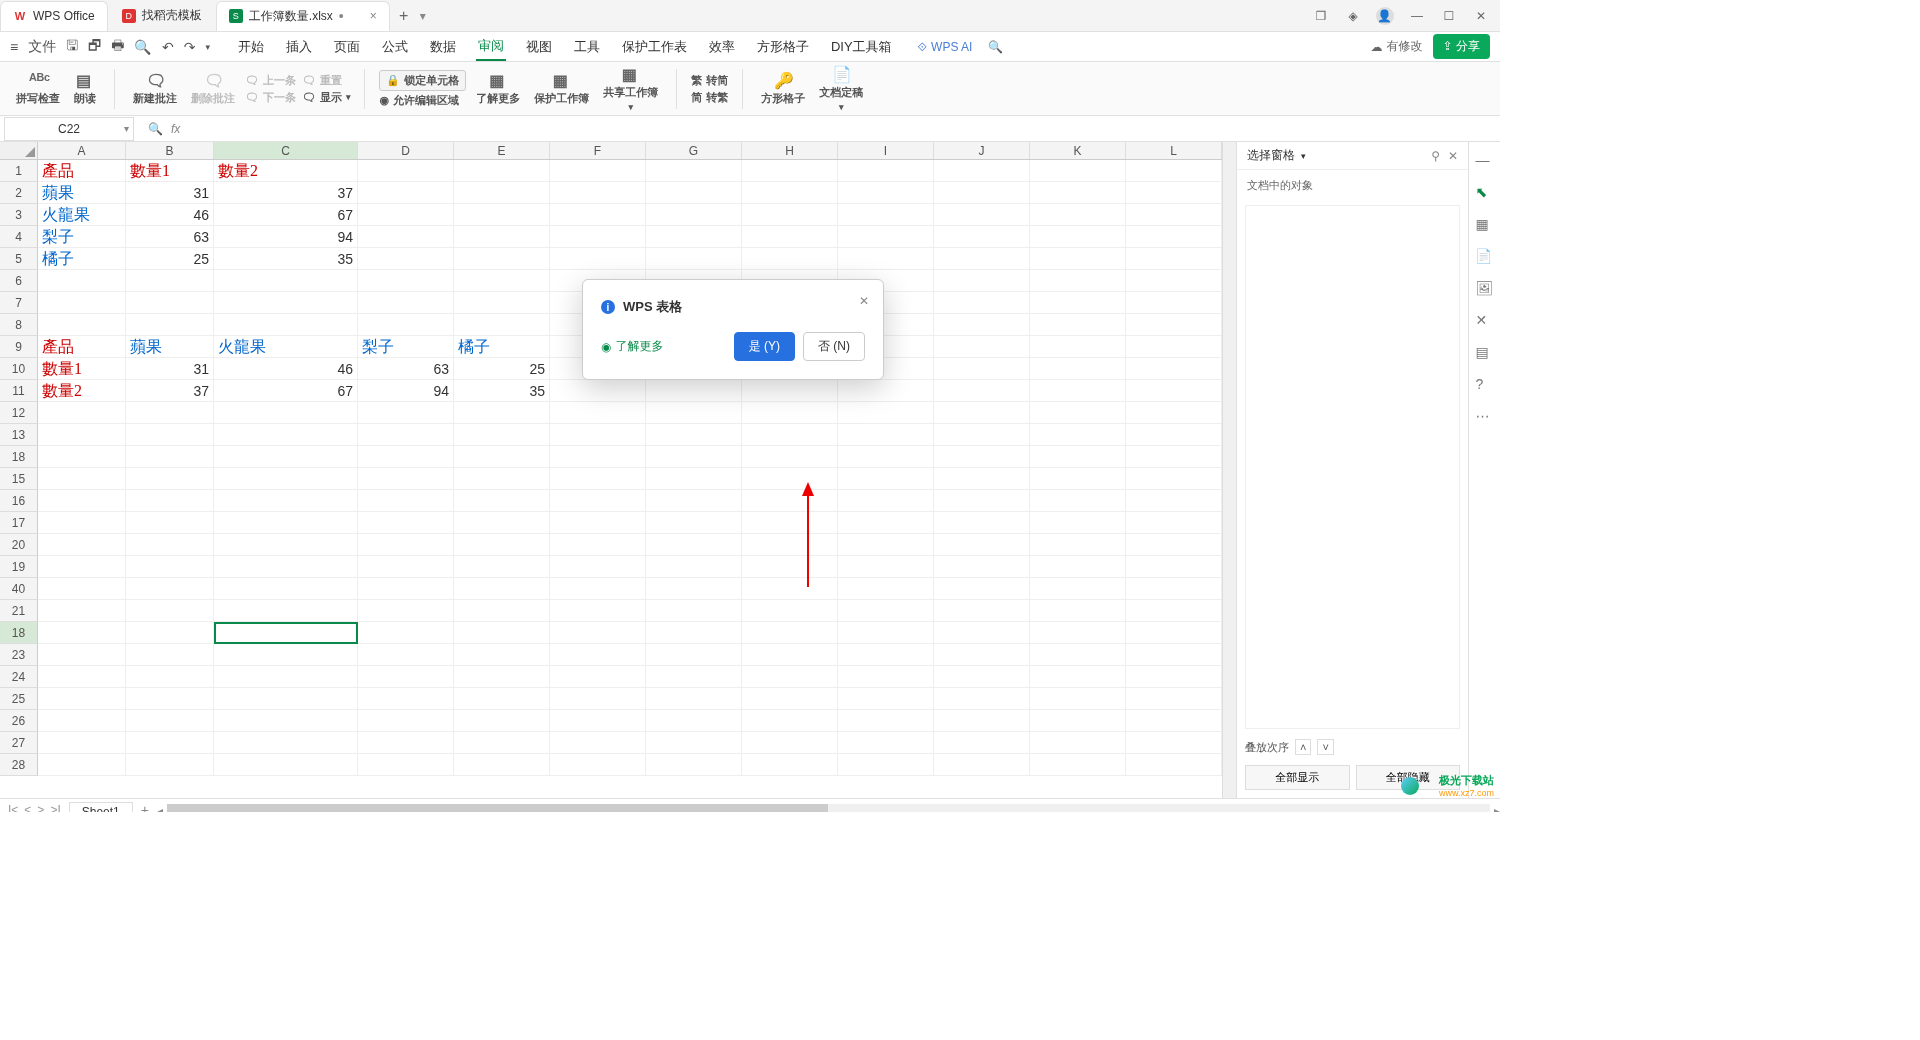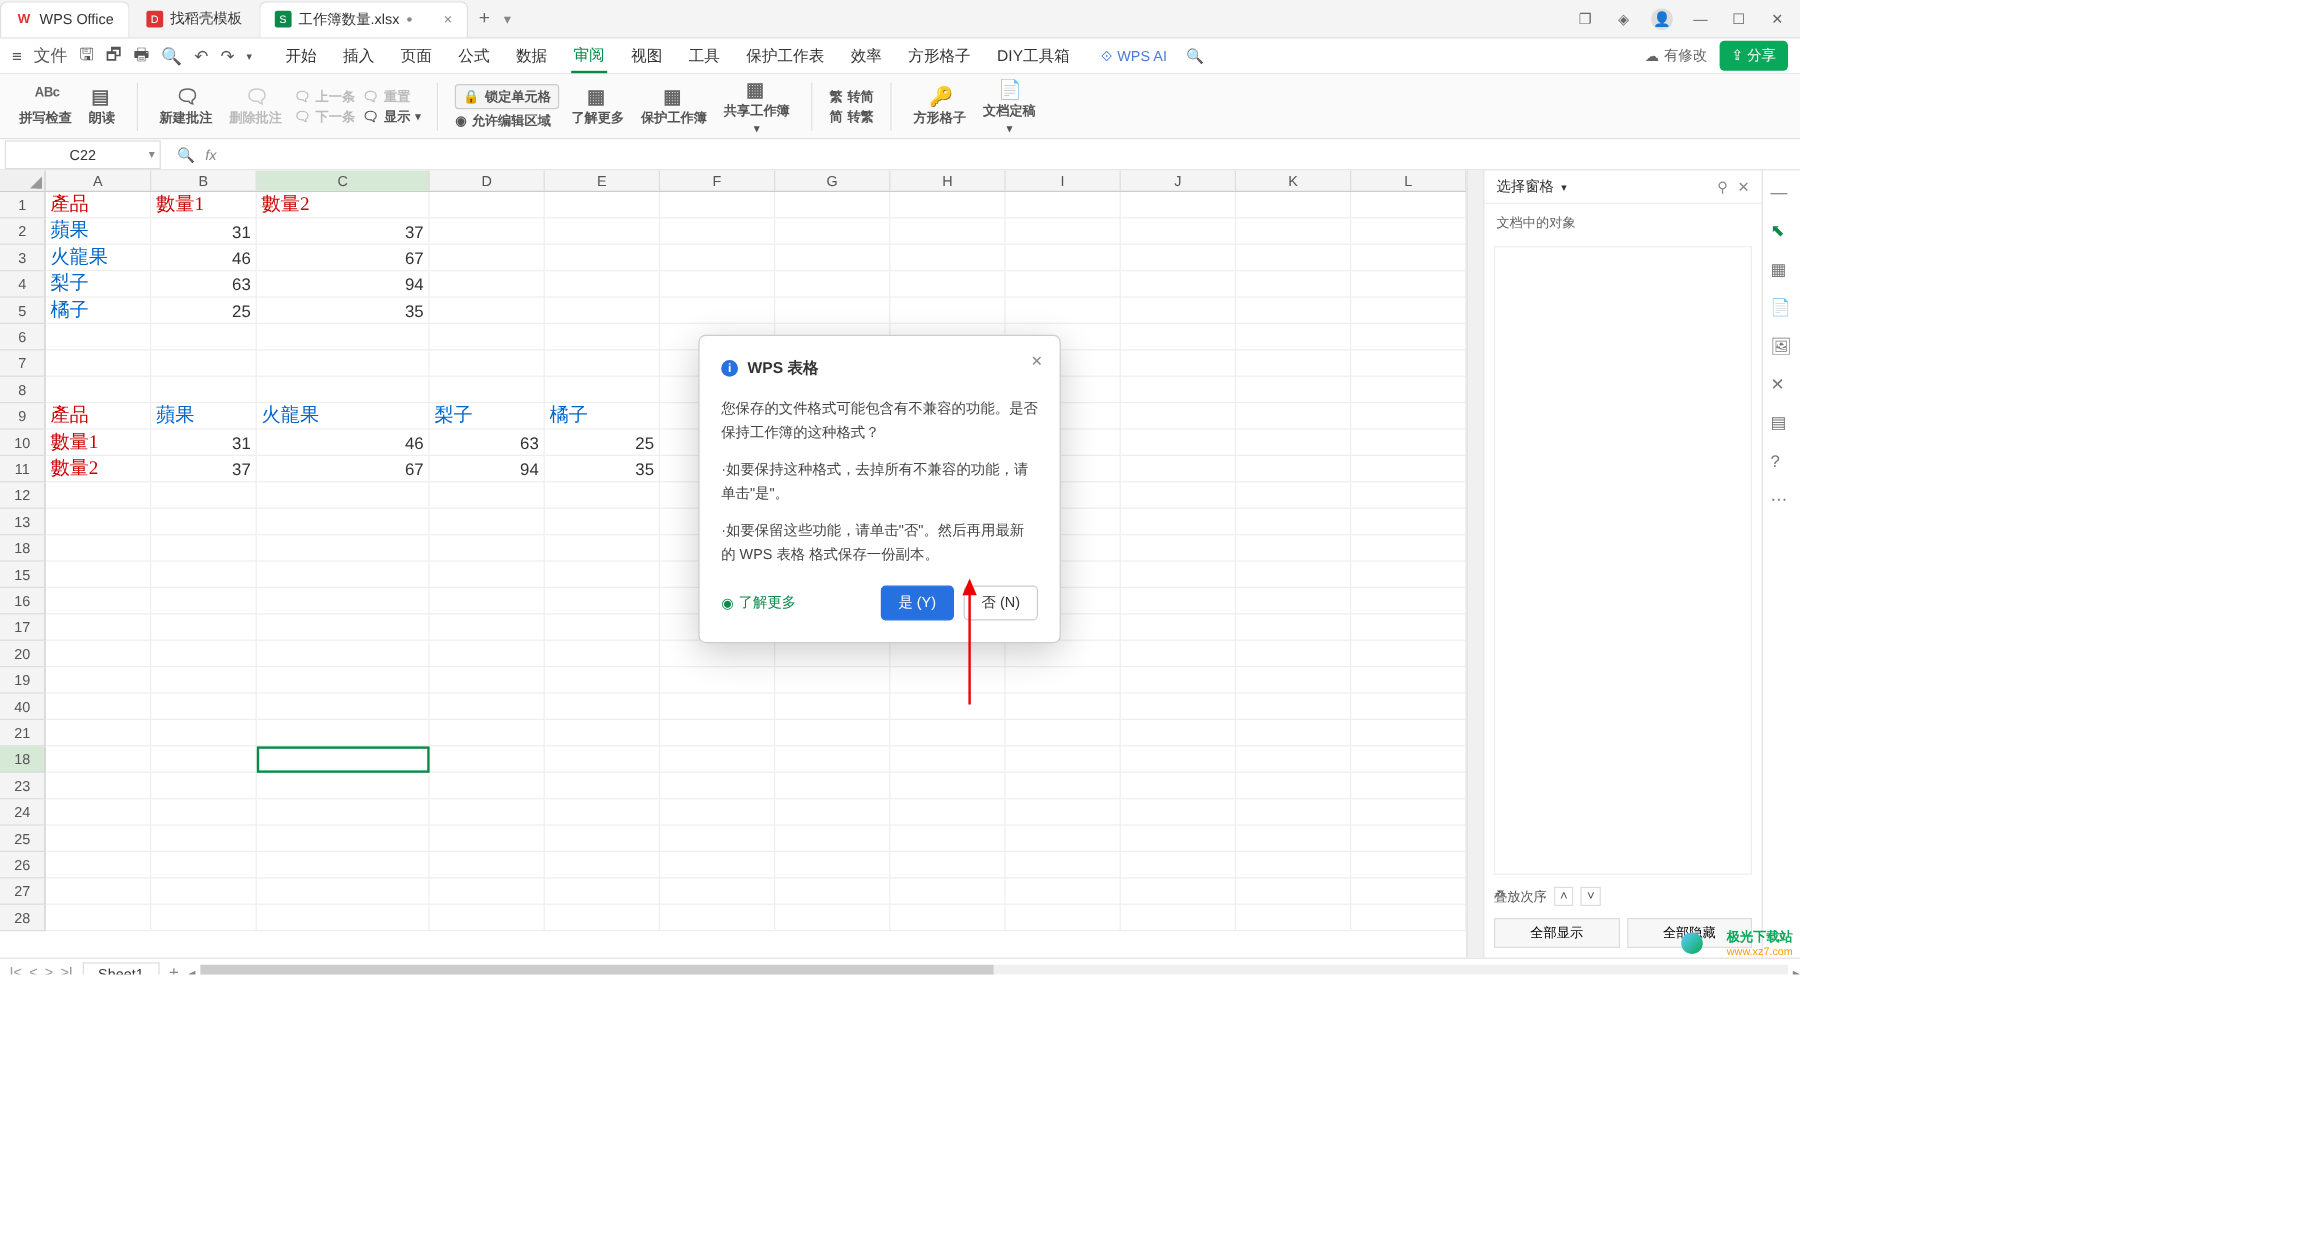--- a/index.html
+++ b/index.html
@@ -789,25 +789,20 @@
   </div>
 </div>
 
 <div class="dialog-overlay">
   <div class="dialog" style="position:absolute;left:582px;top:279px">
     <div class="dtitle">
       <span class="info">i</span>
       <span>WPS 表格</span>
     </div>
     <span class="dclose">✕</span>
-    <div class="dbody">
-      <p>您保存的文件格式可能包含有不兼容的功能。是否保持工作簿的这种格式？</p>
-      <p>·如要保持这种格式，去掉所有不兼容的功能，请单击"是"。</p>
-      <p>·如要保留这些功能，请单击"否"。然后再用最新的 WPS 表格 格式保存一份副本。</p>
-    </div>
     <div class="dfoot">
       <span class="learn">
           <span>◉</span>
           <span>了解更多</span>
         </span>
       <div class="btns">
         <button class="primary">是 (Y)</button>
         <button class="secondary">否 (N)</button>
       </div>
     </div>

